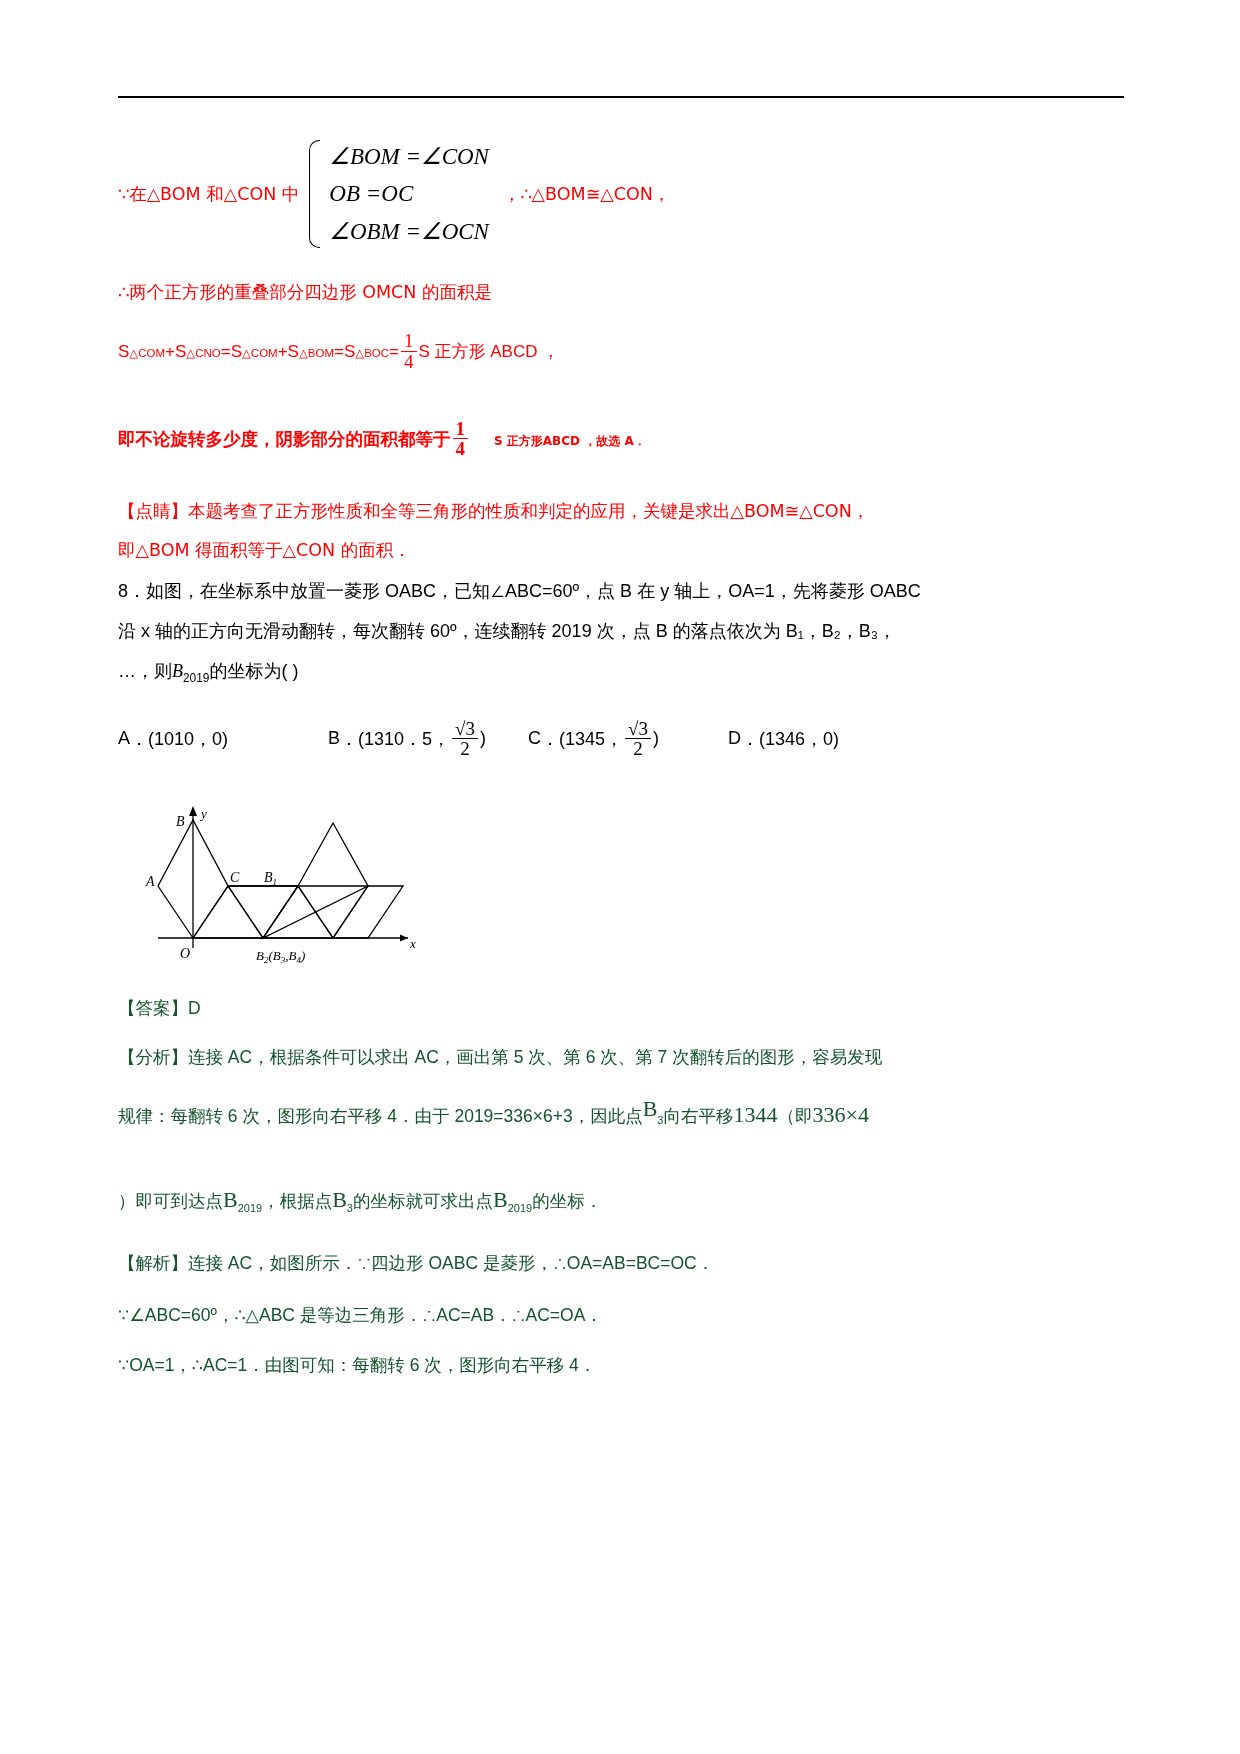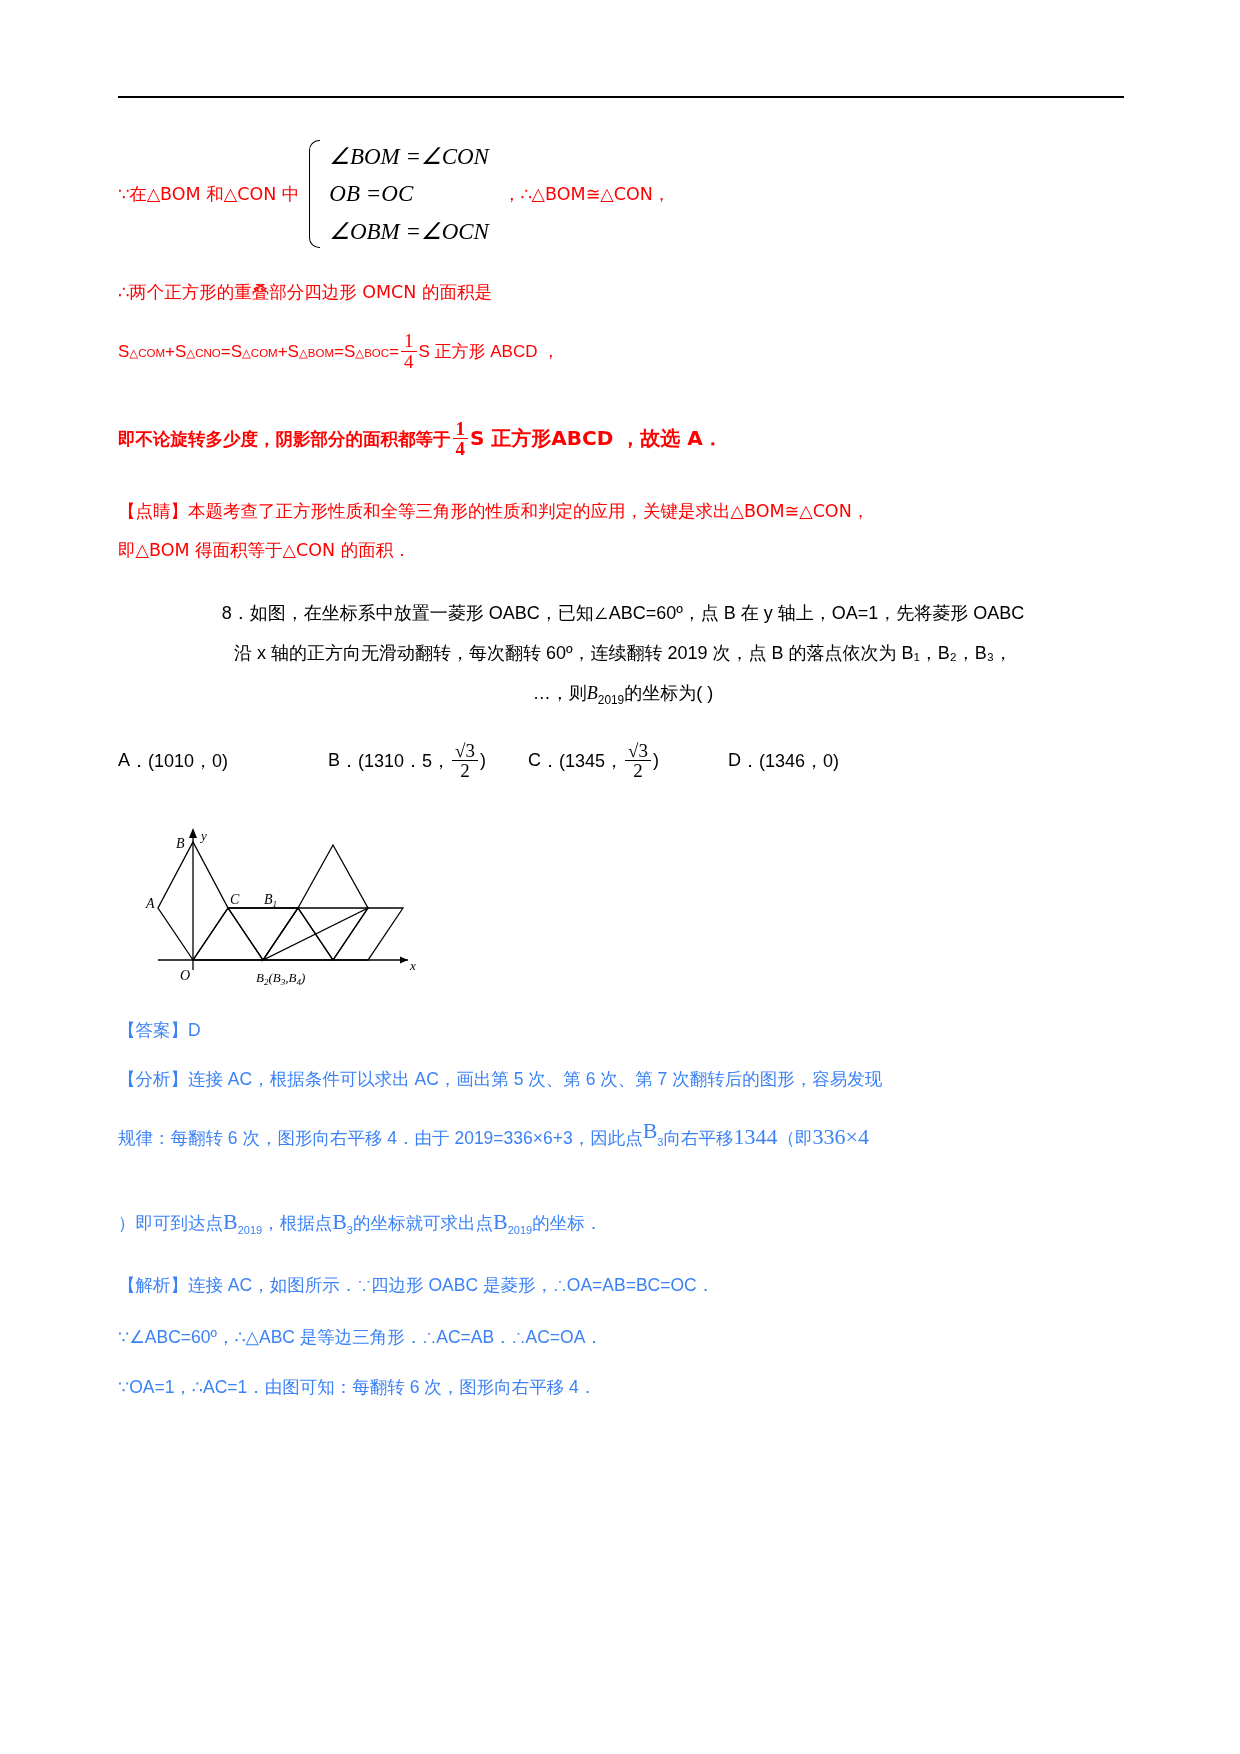--- a/index.html
+++ b/index.html
@@ -54,30 +54,30 @@
     content:""; position:absolute; left:6px; top:2px; bottom:2px;
     border-left:1.6px solid #000; border-top-left-radius:10px; border-bottom-left-radius:10px;
     width:10px; border-top:1.6px solid #000; border-bottom:1.6px solid #000;
   }
   .sys-eqs { font-family:"Liberation Serif", serif; font-style:italic; font-size:23px; line-height:1.62; padding-left:6px;}
   .sys-tail { color:#ff0000; white-space:nowrap; padding-left:14px; align-self:center;}
 
   .s-formula { font-size:17px; color:#ff0000; margin:26px 0 8px 0; }
   .s-formula .ssub { font-size:11.5px; }
 
-  .q-block { margin-top:32px; font-size:18px; line-height:2.0; color:#000;text-align:center; }
+  .q-block { margin-top:10px; font-size:18px; line-height:2.0; color:#000; }
   .q-block p { margin:0 0 4px 0; }
 
   .opts { margin-top:28px; font-size:18px; display:flex; align-items:center; gap:0; }
   .opt { display:flex; align-items:center; white-space:nowrap; }
 
   .figure { margin:40px 0 0 20px; }
 
   .ansblock { margin-top:18px; }
-  .ansblock p { margin:0 0 22px 0; color:#3b82f6; font-size:17.5px; line-height:1.5;}
+  .ansblock p { margin:0 0 22px 0; color:#14532d; font-size:17.5px; line-height:1.5;}
   .mathbig { font-family:"Liberation Serif", serif; font-size:22px; }
 </style>
 </head>
 <body>
 
 <div class="page">
 
   <div class="hrule"></div>
 
   <div class="content">
@@ -93,21 +93,21 @@
       <span class="sys-tail tri">，∴△BOM≅△CON，</span>
     </div>
 
     <p class="line red tri" style="margin-top:30px;">∴两个正方形的重叠部分四边形 OMCN 的面积是</p>
 
     <div class="s-formula">
       <span>S<span class="ssub">△COM</span>+S<span class="ssub">△CNO</span>=S<span class="ssub">△COM</span>+S<span class="ssub">△BOM</span>=S<span class="ssub">△BOC</span>=</span><span class="frac red-f"><span class="num">1</span><span class="den">4</span></span><span style="font-size:17px;">S 正方形 ABCD ，</span>
     </div>
 
     <div class="s-formula" style="margin-top:48px; font-size:17.5px;font-weight:bold;">
-      <span class="tri">即不论旋转多少度，阴影部分的面积都等于</span><span class="frac red-f"><span class="num">1</span><span class="den">4</span></span><span class="tri" style="font-size:20px;">S 正方形ABCD ，故选 A．</span>
+      <span class="tri">即不论旋转多少度，阴影部分的面积都等于</span><span class="frac red-f"><span class="num">1</span><span class="den">4</span></span><span class="tri" style="font-size:12px;margin-left:24px;">S 正方形ABCD ，故选 A．</span>
     </div>
 
     <p class="line red tri" style="margin-top:40px;">【点睛】本题考查了正方形性质和全等三角形的性质和判定的应用，关键是求出△BOM≅△CON，</p>
     <p class="line red tri" style="margin-top:14px;">即△BOM 得面积等于△CON 的面积．</p>
 
     <div class="q-block">
       <p><span>8．</span><span>如图，在坐标系中放置一菱形 OABC，已知∠ABC=60º，点 B 在 y 轴上，OA=1，先将菱形 OABC</span></p>
       <p>沿 x 轴的正方向无滑动翻转，每次翻转 60º，连续翻转 2019 次，点 B 的落点依次为 B₁，B₂，B₃，</p>
       <p><span>…，则</span><span class="mi">B</span><sub>2019</sub><span>的坐标为(  )</span></p>
     </div>

